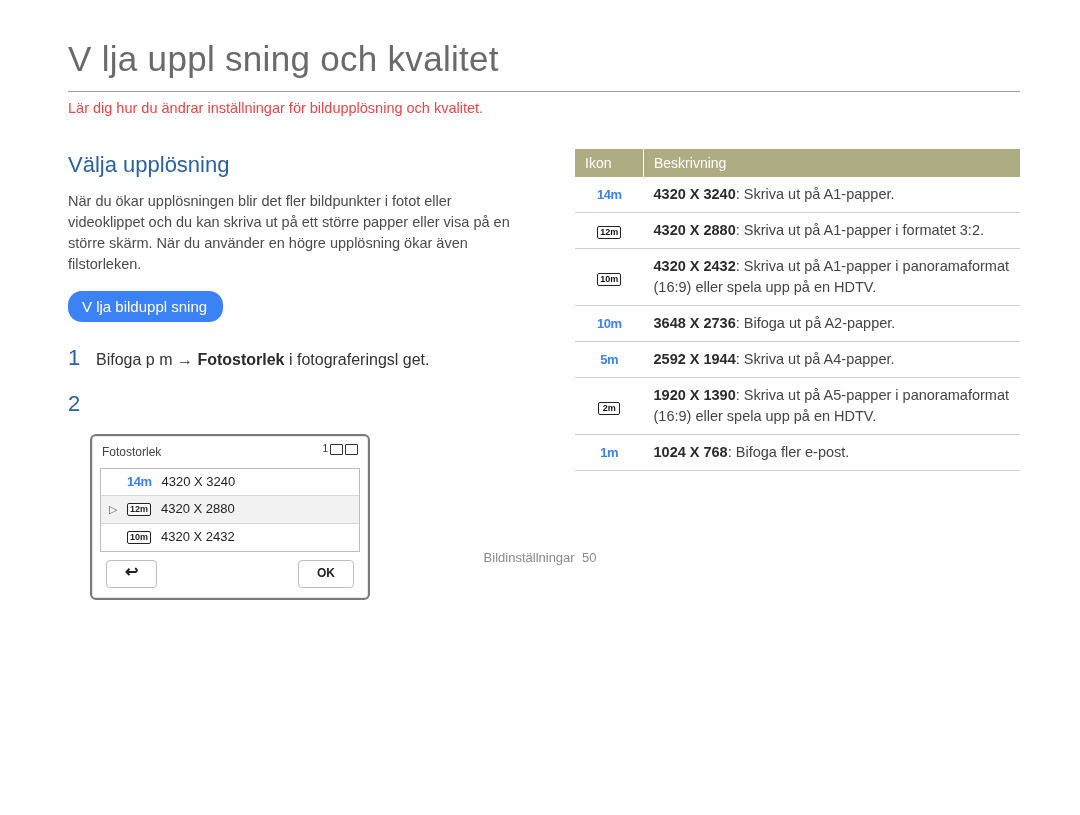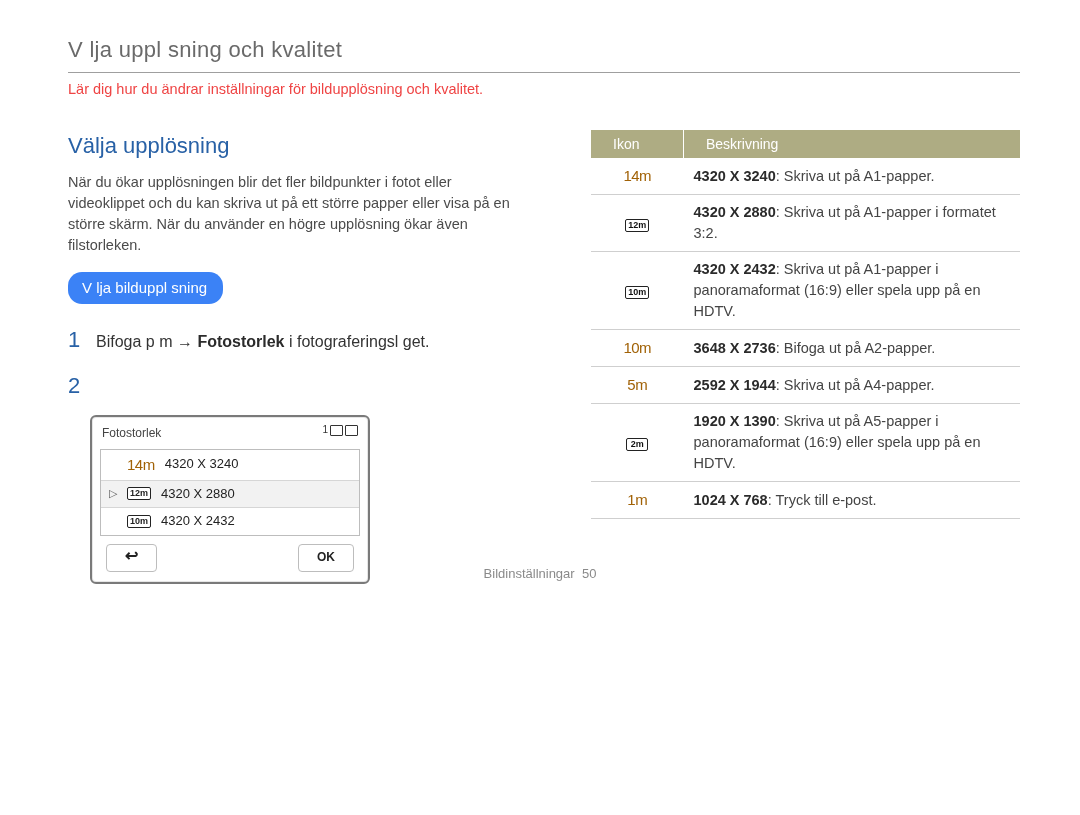--- a/index.html
+++ b/index.html
@@ -12,35 +12,35 @@
     color: #3a3a3a;
     font-size: 14.5px;
     line-height: 1.45;
   }
   .page {
     position: relative;
     box-sizing: border-box;
     padding: 34px 60px 0 68px;
   }
   .page-title {
-    font-size: 22px;
+    font-size: 35px;
     font-weight: 300;
     color: #6a6a6a;
     border-bottom: 1px solid #9f9f9f;
     padding-bottom: 6px;
     margin-bottom: 6px;
     letter-spacing: .3px;
   }
   .subtitle {
     color: #ef4444;
     margin-bottom: 30px;
   }
   .columns {
     display: flex;
-    gap: 68px;
+    gap: 52px;
   }
   .col-left { width: 455px; }
   .col-right { flex: 1; }
 
   .section-heading {
     color: #2861A6;
     font-size: 22px;
     font-weight: 400;
     margin-bottom: 10px;
   }
@@ -169,21 +169,21 @@
   table.icon-table {
     border-collapse: collapse;
     width: 100%;
     font-size: 14.5px;
   }
   .icon-table thead th {
     background: #AEAC83;
     color: #fff;
     font-weight: 400;
     text-align: left;
-    padding: 4px 22px;
+    padding: 4px 10px;
     font-size: 14px;
   }
   .icon-table thead th:first-child {
     border-right: 1px solid #fff;
     width: 48px;
   }
   .icon-table tbody td {
     border-bottom: 1px solid #cfcfcf;
     padding: 7px 10px 7px 10px;
     vertical-align: middle;
@@ -198,30 +198,30 @@
     font-size: 9px;
     font-weight: 800;
     padding: 0 2px;
     min-width: 16px;
     line-height: 11px;
     background: #fff;
     color: #111;
   }
   .ico-plain {
     font-family: Arial;
-    font-weight: 400;
-    font-size: 15px;
+    font-weight: 700;
+    font-size: 13px;
     letter-spacing: -0.5px;
-    color: #a16207;
+    color: #3b82f6;
   }
   .desc .dim { font-weight: 700; color: #2b2b2b; }
 
   .footer {
     position: absolute;
-    bottom: 0;
+    bottom: 32px;
     left: 0; right: 0;
     text-align: center;
     color: #8a8a8a;
     font-size: 13px;
   }
 </style>
 </head>
 <body>
 
 <div class="page">
@@ -309,21 +309,21 @@
             <tr>
               <td class="icon-cell"><span class="ico-plain">5m</span></td>
               <td class="desc"><span class="dim">2592 X 1944</span><span>: Skriva ut på A4-papper.</span></td>
             </tr>
             <tr>
               <td class="icon-cell"><span class="ico-box">2m</span></td>
               <td class="desc"><span class="dim">1920 X 1390</span><span>: Skriva ut på A5-papper i panoramaformat (16:9) eller spela upp på en HDTV.</span></td>
             </tr>
             <tr>
               <td class="icon-cell"><span class="ico-plain">1m</span></td>
-              <td class="desc"><span class="dim">1024 X 768</span><span>: Tryck till e-post.</span></td>
+              <td class="desc"><span class="dim">1024 X 768</span><span>: Bifoga fler e-post.</span></td>
             </tr>
           </tbody>
       </table>
     </div>
 
   </div>
 
   <div class="footer">
     <span>Bildinställningar</span>&nbsp;&nbsp;<span>50</span>
   </div>

